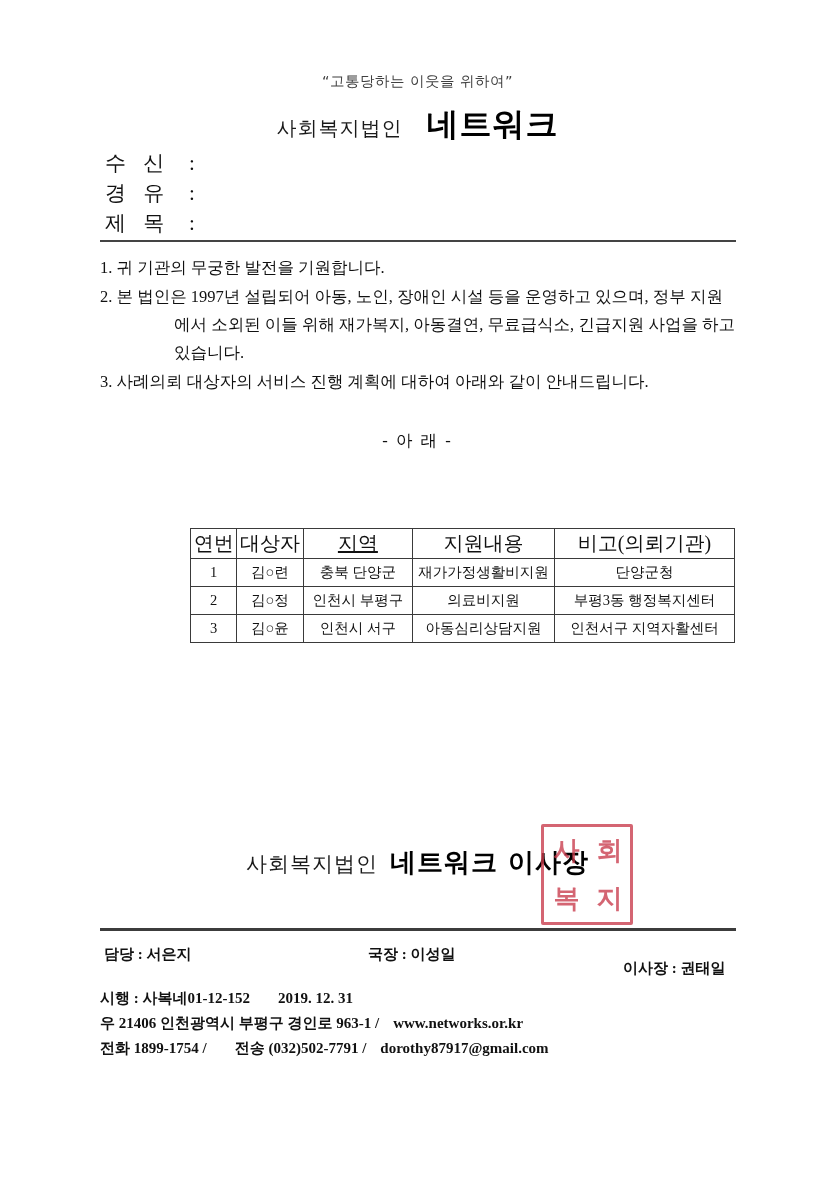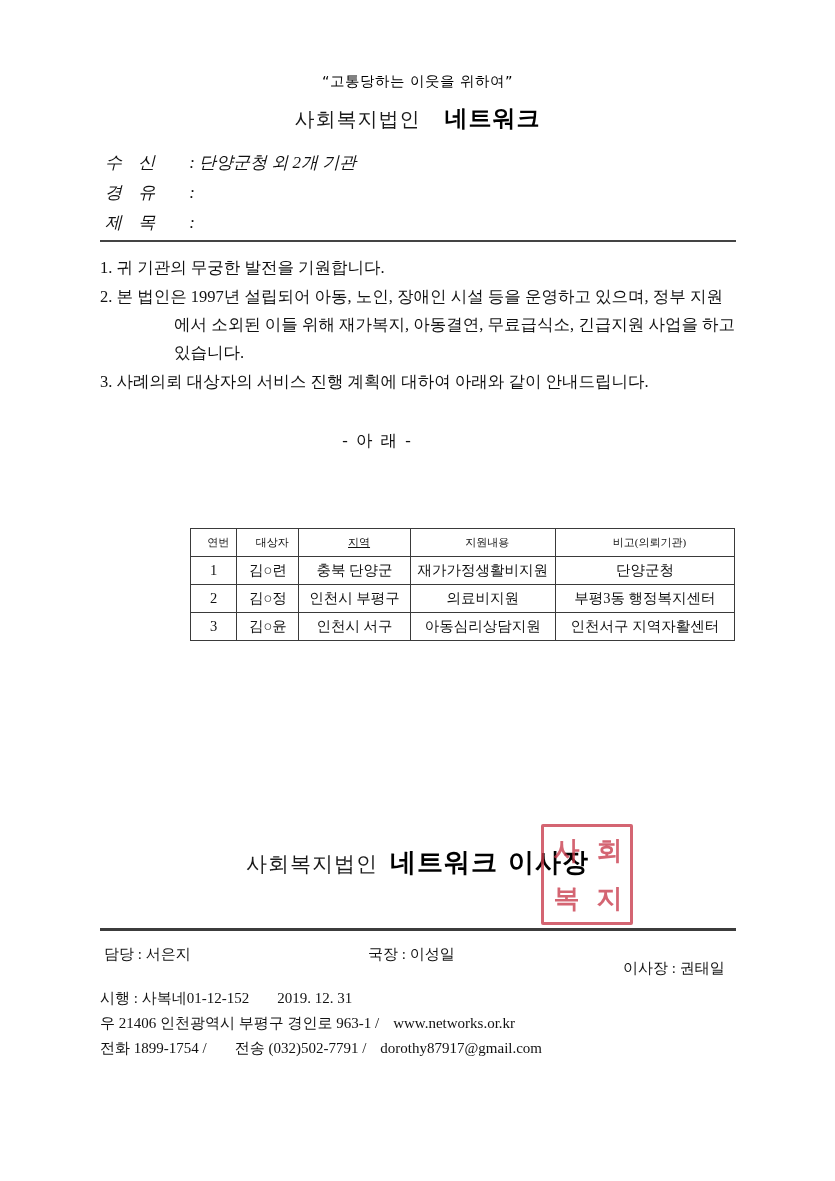--- a/index.html
+++ b/index.html
@@ -24,55 +24,54 @@
 
   
   .slogan {
     position: absolute;
     top: 72px;
     left: 0;
     width: 835px;
     text-align: center;
     font-family: "DejaVu Sans", sans-serif;
     font-size: 14.5px;
-    color: #000000;
+    color: #404040;
     letter-spacing: 0.5px;
   }
   .org-title {
     position: absolute;
     top: 103px;
     left: 0;
     width: 835px;
     text-align: center;
     white-space: nowrap;
   }
   .org-title .small {
     font-family: "DejaVu Sans", sans-serif;
     font-size: 20px;
     color: #1a1a1a;
     letter-spacing: 1px;
   }
   .org-title .big {
     font-family: "DejaVu Sans", sans-serif;
-    font-size: 23px;
+    font-size: 32px;
     font-weight: bold;
     color: #000;
     letter-spacing: 1px;
     margin-left: 24px;
   }
 
   
   .fields {
     position: absolute;
     top: 148px;
     left: 105px;
     width: 640px;
-    font-size: 17px;
+    font-size: 21px;
     line-height: 30px;
-    font-style: italic;
   }
   .field-row {
     display: flex;
     align-items: baseline;
     height: 30px;
   }
   .field-label {
     width: 80px;
     letter-spacing: 6px;
     white-space: nowrap;
@@ -114,20 +113,21 @@
   }
 
   .arae {
     position: absolute;
     top: 430px;
     left: 0;
     width: 755px;
     text-align: center;
     font-size: 16.5px;
     letter-spacing: 2px;
+    padding-left: 40px;
   }
 
   .list-a {
     position: absolute;
     top: 478px;
     left: 175px;
     font-size: 16.5px;
     line-height: 27px;
   }
 
@@ -142,22 +142,21 @@
   }
   .tbl th, .tbl td {
     border: 1px solid #3a3a3a;
     text-align: center;
     height: 25px;
     padding: 1px 2px;
     font-weight: normal;
     white-space: nowrap;
   }
   .tbl th {
-    font-size: 11px;
-    padding-left: 11px;
+    font-size: 20px;
   }
   .col-no    { width: 42px; }
   .col-name  { width: 62px; }
   .col-area  { width: 112px; text-decoration: underline; }
   .col-supp  { width: 140px; }
   .col-note  { width: 189px; }
 
   
   .sign {
     position: absolute;
@@ -223,20 +222,21 @@
   }
 
   
   .footer {
     position: absolute;
     top: 938px;
     left: 100px;
     width: 640px;
     font-size: 15px;
     line-height: 25px;
+    font-weight: bold;
   }
   .foot-row1 {
     position: relative;
     height: 30px;
   }
   .foot-row1 .c1 { position: absolute; left: 4px; top: 4px; }
   .foot-row1 .c2 { position: absolute; left: 268px; top: 4px; }
   .foot-row1 .c3 { position: absolute; left: 523px; top: 18px; text-align: center; }
 
   .foot-line { white-space: nowrap; }
@@ -252,21 +252,20 @@
   <div class="slogan">“고통당하는 이웃을 위하여”</div>
 
   <div class="org-title">
     <span class="small">사회복지법인</span><span class="big">네트워크</span>
   </div>
 
   <div class="fields">
     <div class="field-row">
       <span class="field-label">수  신</span>
       <span class="field-colon">:</span>
-      <span class="field-value">단양군청 외 2개 기관</span>
     </div>
     <div class="field-row">
       <span class="field-label">경  유</span>
       <span class="field-colon">:</span>
       <span class="field-value"></span>
     </div>
     <div class="field-row">
       <span class="field-label">제  목</span>
       <span class="field-colon">:</span>
     </div>

